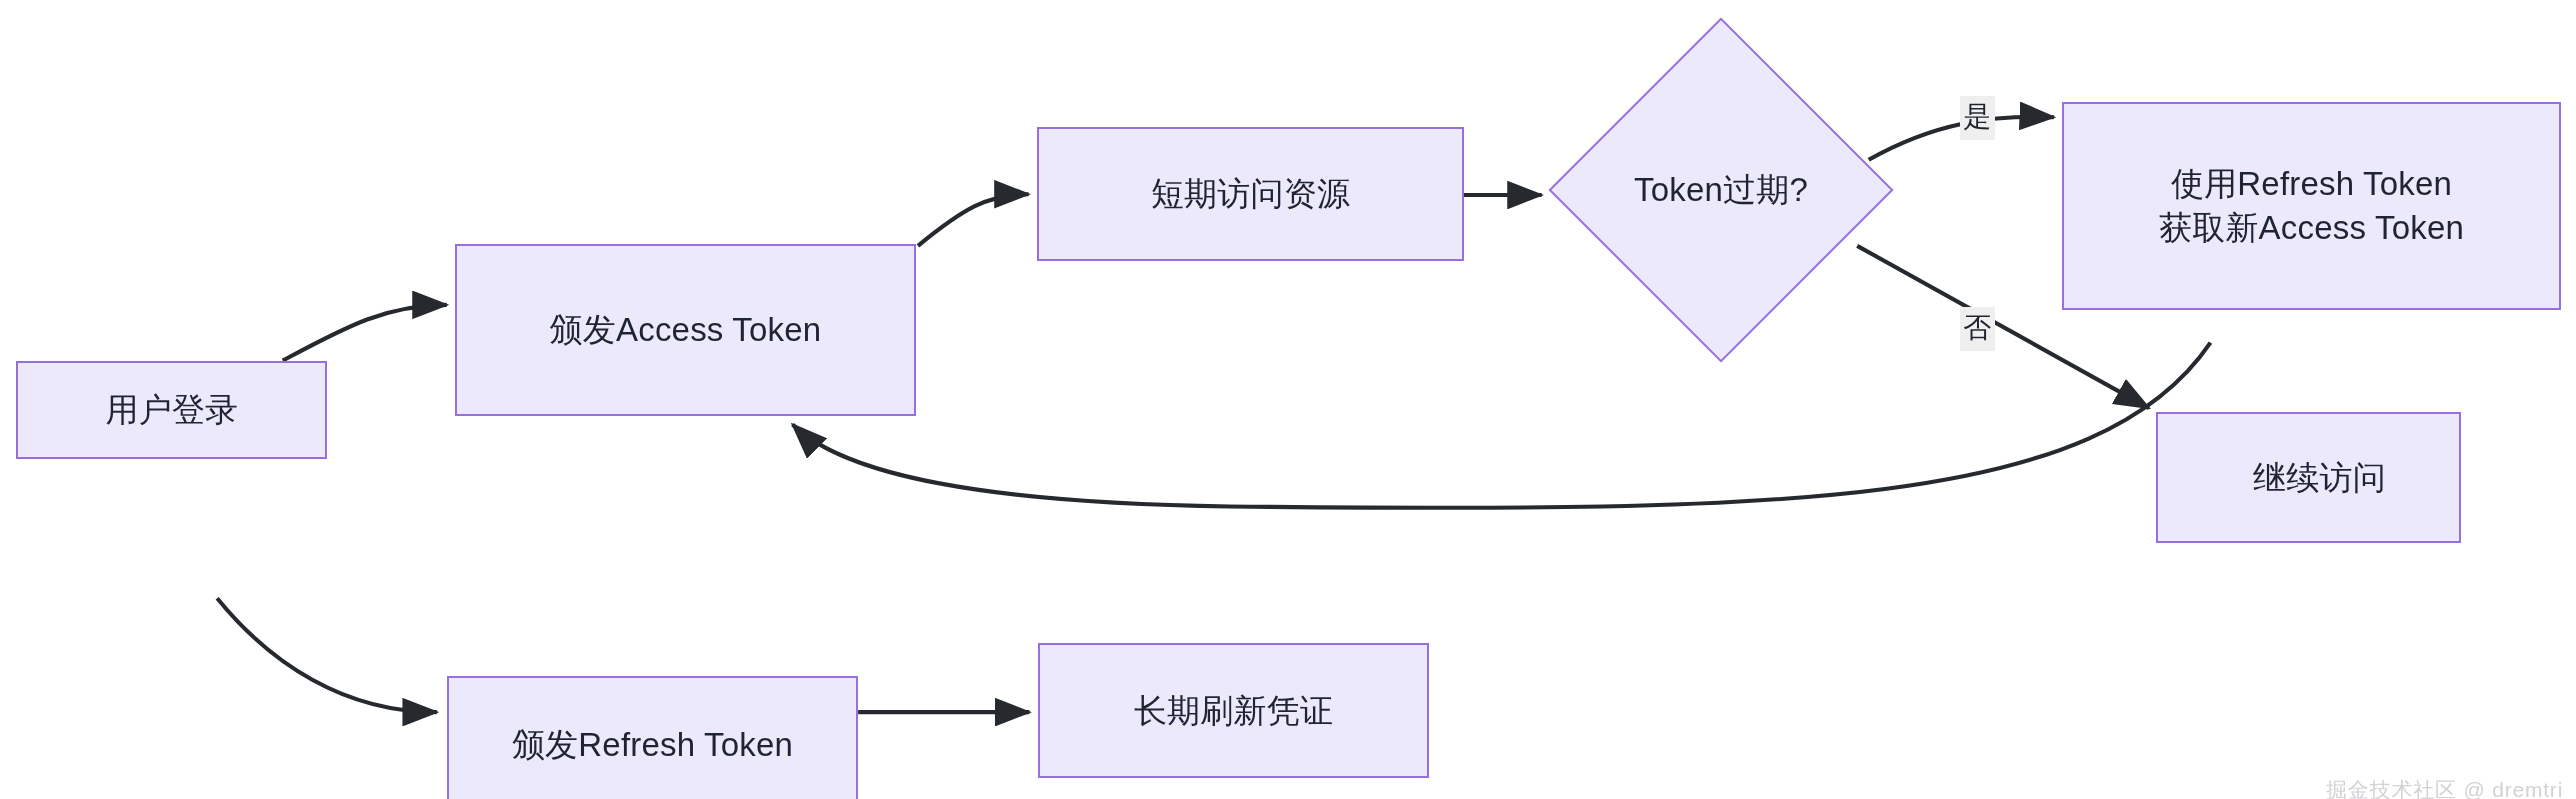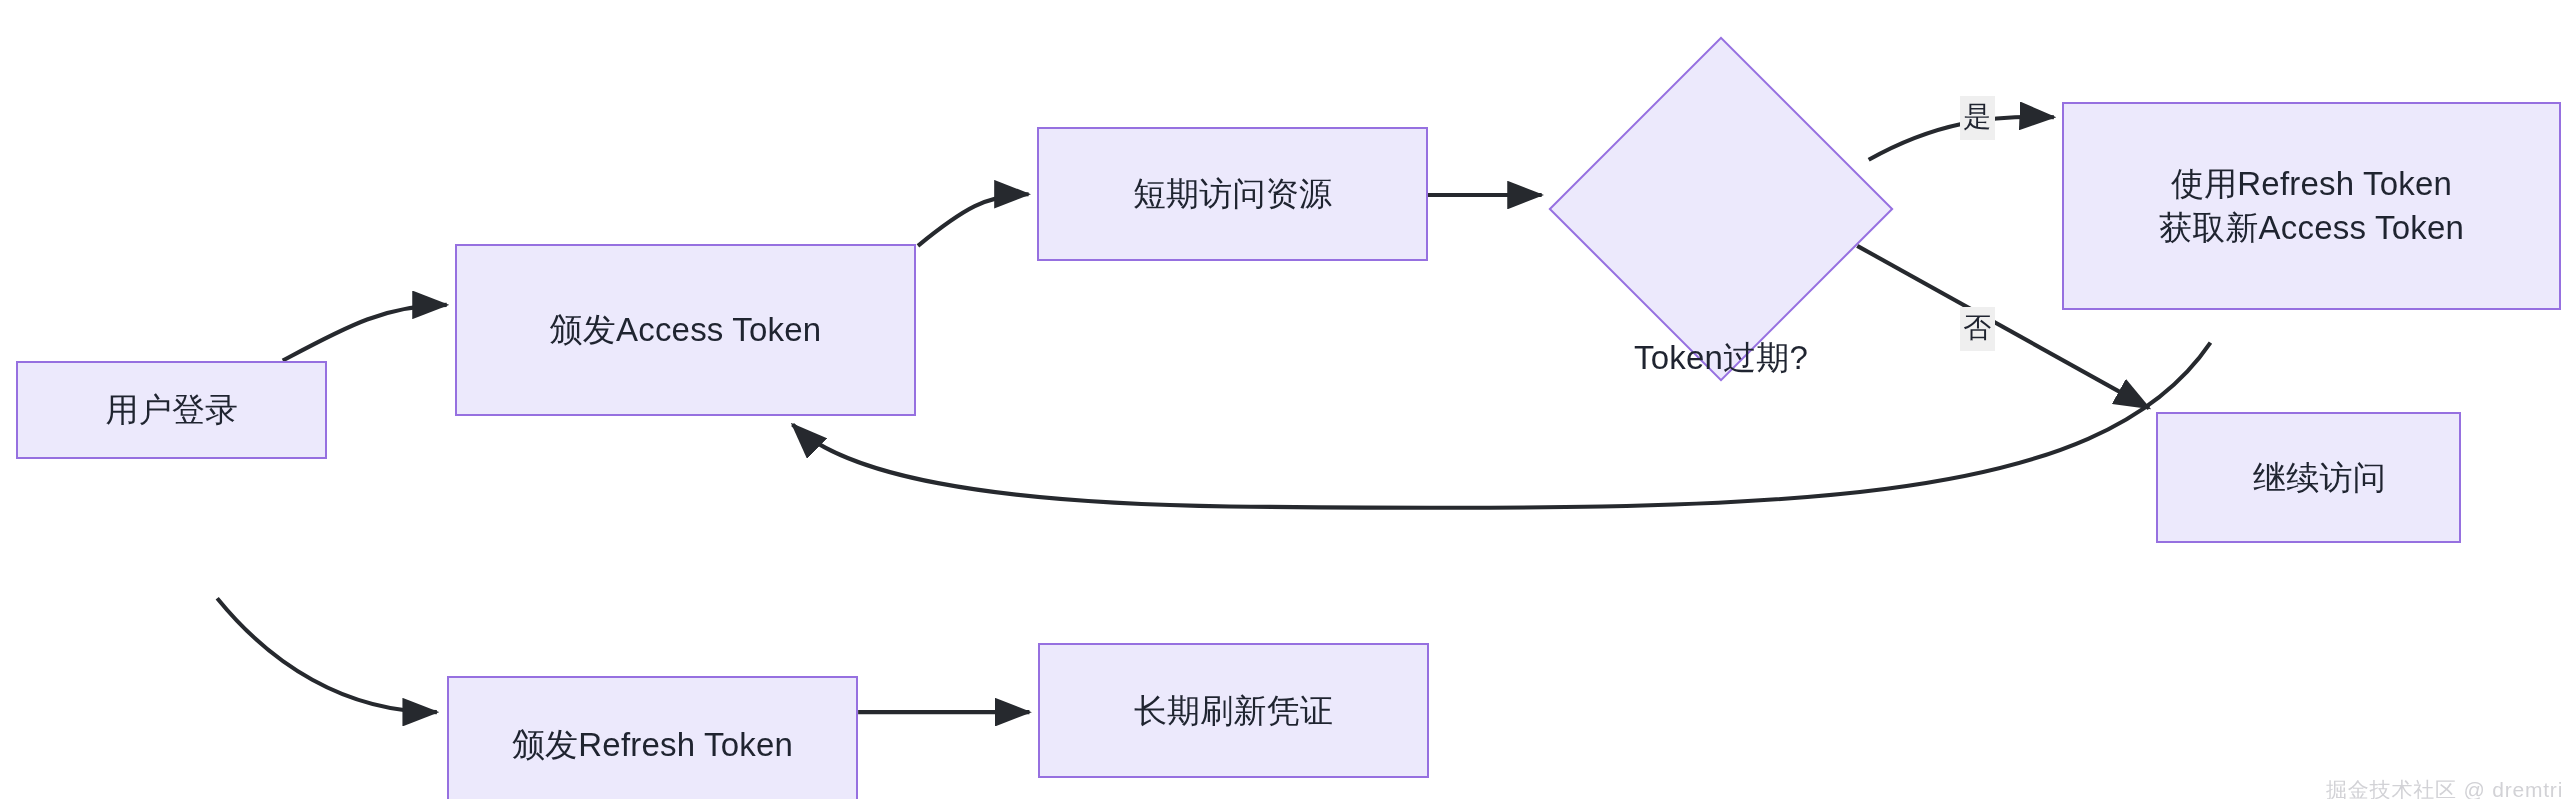--- a/index.html
+++ b/index.html
@@ -109,25 +109,25 @@
   </svg>
 
   <div class="node" style="left:16.4px; top:361px; width:311px; height:98px;">
     <span>用户登录</span>
   </div>
 
   <div class="node" style="left:455px; top:244px; width:461px; height:172px;text-align:right;">
     <span>颁发Access Token</span>
   </div>
 
-  <div class="node" style="left:1037px; top:127px; width:391px; height:134px;">
+  <div class="node" style="left:1037px; top:127px; width:427px; height:134px;">
     <span>短期访问资源</span>
   </div>
 
-  <div class="diamond-wrap" style="left:1549px; top:37px; width:344px; height:344px;align-items:flex-end;">
+  <div class="diamond-wrap" style="left:1549px; top:18px; width:344px; height:344px;">
     <div class="diamond-shape" style="left:50px; top:50px; width:244px; height:244px;"></div>
     <span class="diamond-label">Token过期?</span>
   </div>
 
   <div class="node" style="left:2062px; top:102px; width:499px; height:208px;">
     <span>使用Refresh Token
 获取新Access Token</span>
   </div>
 
   <div class="node" style="left:2156px; top:412px; width:305px; height:131px;padding-left:22px;">

